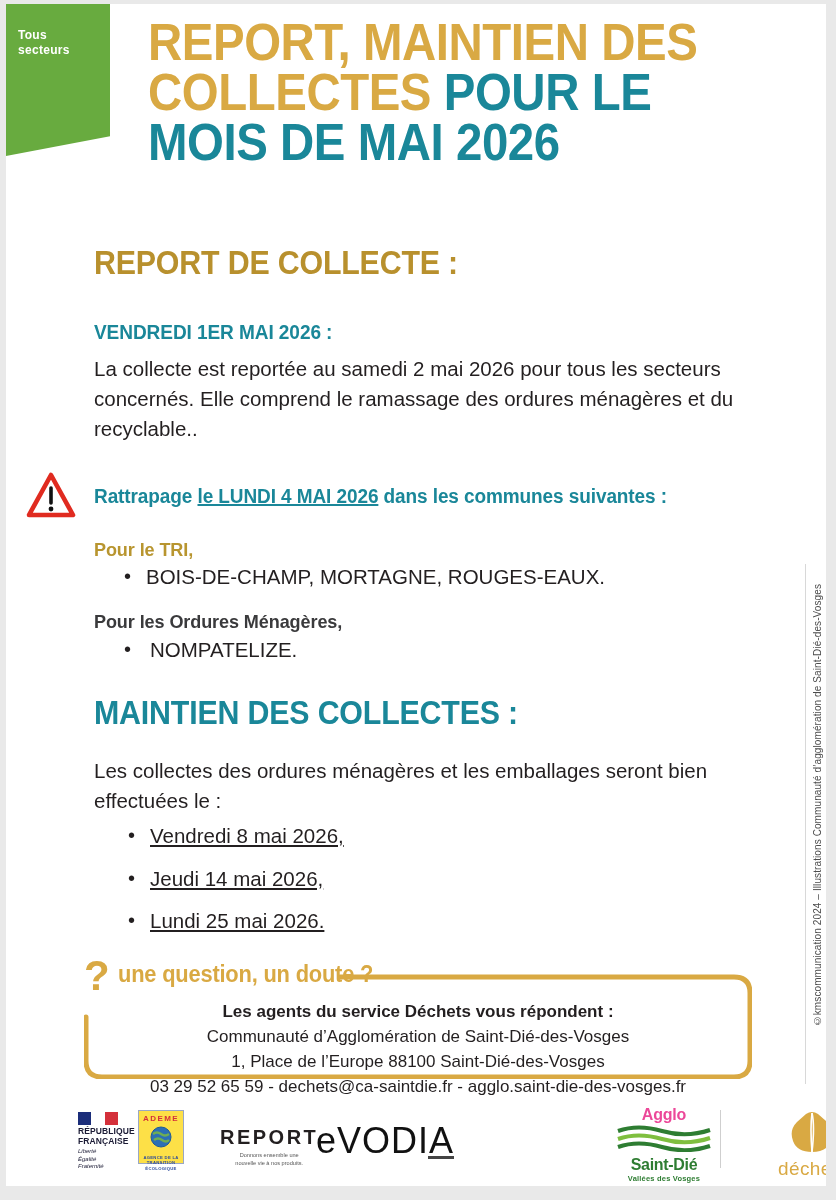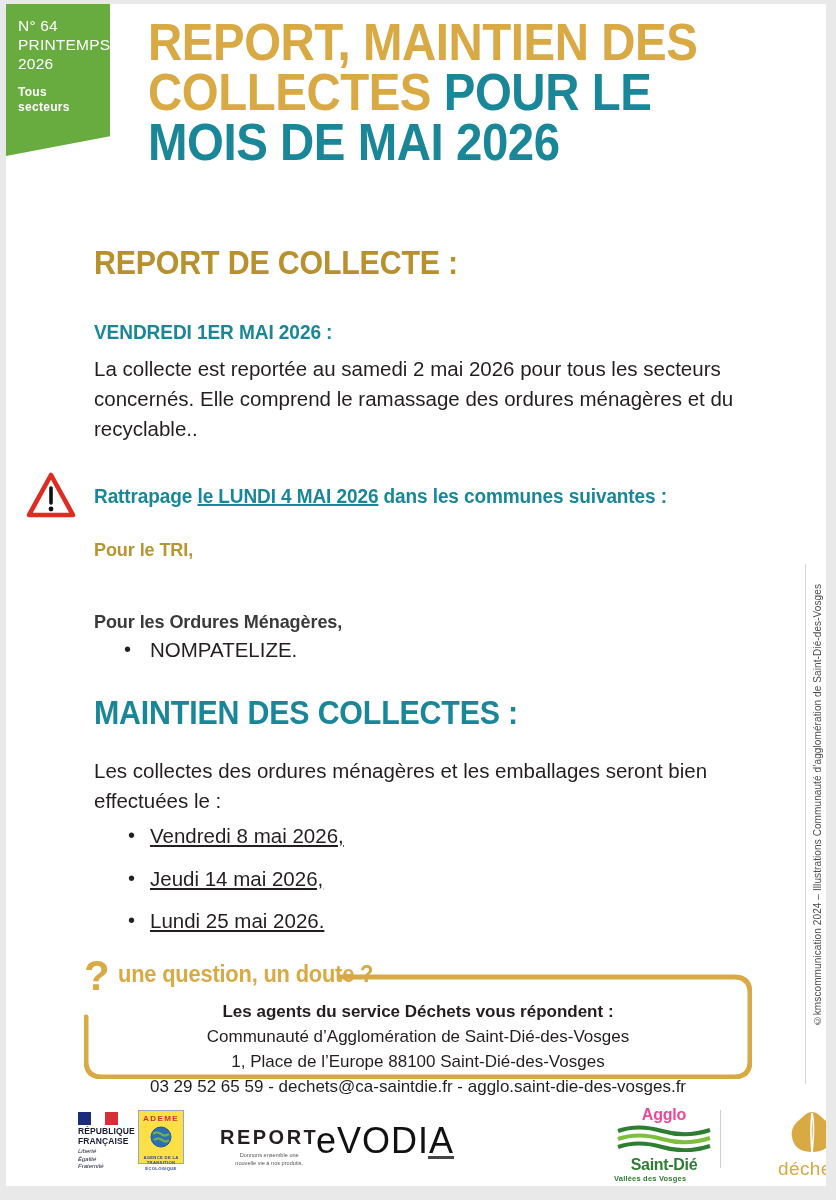--- a/index.html
+++ b/index.html
@@ -345,43 +345,40 @@
     font-weight: 700;
     color: #2e7d32;
     letter-spacing: -0.3px;
     text-align: center;
   }
   .agglo-sub {
     font-size: 7.5px;
     font-weight: 700;
     color: #2e7d32;
     letter-spacing: 0.2px;
-    text-align: left;
+    text-align: center;
   }
   .dechets-word {
     font-size: 19px;
     color: #d9a943;
     letter-spacing: 0.4px;
   }
   .divider-v {
     width: 1px;
     height: 58px;
     background: #cfcfcf;
   }
 </style>
 </head>
 <body>
 
 <div id="poster">
   <div class="page">
 
     <div class="ribbon">
-      <div class="issue">N° 64
-PRINTEMPS
-2026</div>
       <div class="sector">Tous
 secteurs</div>
     </div>
 
     <div class="title">
       <span class="gold">REPORT, MAINTIEN DES COLLECTES </span><span class="teal">POUR LE MOIS DE MAI 2026</span>
     </div>
 
     <div class="h-gold" style="left:88px; top:240px;">REPORT DE COLLECTE :</div>
 
@@ -393,20 +390,23 @@
       <path d="M25 3 L47 43 L3 43 Z" fill="none" stroke="#e02b20" stroke-width="4.6" stroke-linejoin="round"></path>
       <path d="M25 16 L25 31" stroke="#111" stroke-width="3.6" stroke-linecap="round"></path>
       <circle cx="25" cy="37" r="2.4" fill="#111"></circle>
     </svg>
 
     <div class="rattrapage">
       <span>Rattrapage </span><span class="u">le LUNDI 4 MAI 2026</span><span> dans les communes suivantes :</span>
     </div>
 
     <div class="lbl-gold" style="left:88px; top:535px;">Pour le TRI,</div>
+    <ul class="blist" style="left:88px; top:563px;">
+      <li>BOIS-DE-CHAMP, MORTAGNE, ROUGES-EAUX.</li>
+    </ul>
 
     <div class="lbl-dark" style="left:88px; top:607px;">Pour les Ordures Ménagères,</div>
     <ul class="blist" style="left:88px; top:636px;">
       <li style="padding-left:26px;">NOMPATELIZE.</li>
     </ul>
 
     <div class="h-teal" style="left:88px; top:690px;">MAINTIEN DES COLLECTES :</div>
 
     <div class="body-text" style="left:88px; top:752px; width:640px;">Les collectes des ordures ménagères et les emballages seront bien effectuées le :</div>
 

